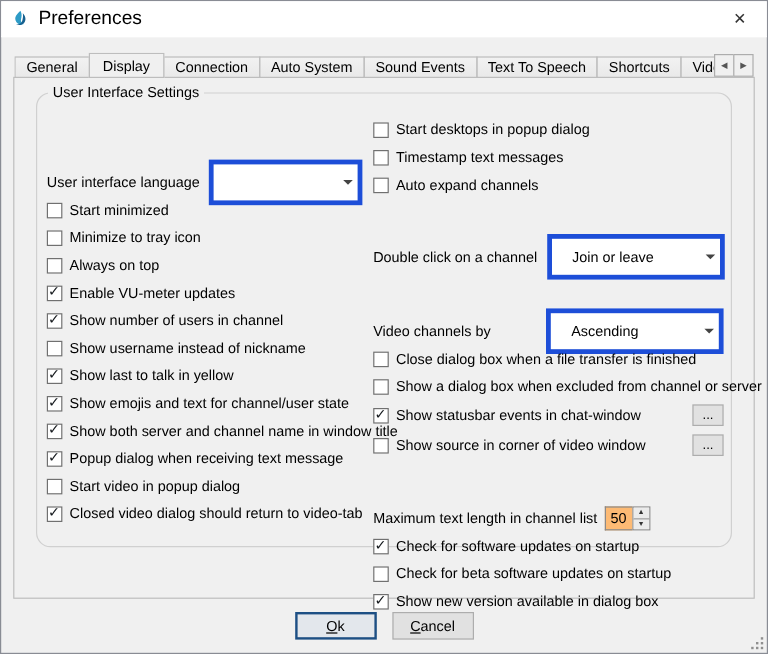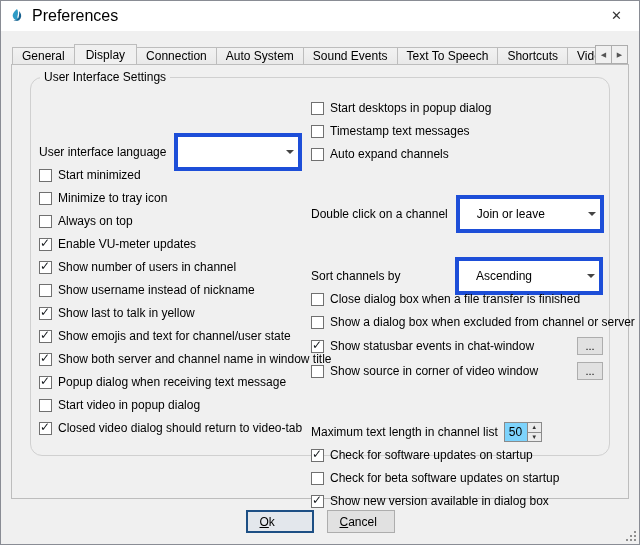--- a/index.html
+++ b/index.html
@@ -116,38 +116,38 @@
   
   .mini-btn {
     margin-left: auto; width: 26px; height: 18px; flex: none;
     background: #e1e1e1; border: 1px solid #adadad;
     display: flex; align-items: center; justify-content: center;
     font-size: 11px; line-height: 10px;
   }
   
   .spinbox { display: flex; height: 20px; margin-left: 6px; flex: none; }
   .spin-value {
-    width: 23px; background: #7dd3fc; border: 1px solid #8a8a8a; border-right: none;
+    width: 23px; background: #fdba74; border: 1px solid #8a8a8a; border-right: none;
     display: flex; align-items: center; padding-left: 4px;
   }
   .spin-btns { width: 15px; display: flex; flex-direction: column; border: 1px solid #8a8a8a; }
   .spin-btns span {
     flex: 1; background: #ebebeb; font-size: 6px; color: #333;
     display: flex; align-items: center; justify-content: center;
   }
   .spin-btns .up { border-bottom: 1px solid #8a8a8a; }
   
   .btn-bar {
     position: absolute; left: 0; right: 0; bottom: 11px;
     display: flex; justify-content: center; gap: 13px;
   }
   .btn {
     min-width: 68px; height: 23px;
     background: #e1e1e1; border: 1px solid #adadad;
-    display: flex; align-items: center; 
+    display: flex; align-items: center; justify-content: center;
     padding: 0 12px;
     margin-top: 24px;
   }
   .btn.default {
     border: 2px solid #1d4f84;
     background: #e3e7ec;
   }
   
   .grip { position: absolute; right: 2px; bottom: 2px; width: 13px; height: 13px; }
   .grip::before {
@@ -285,21 +285,21 @@
         </label>
 
         <div class="row">
           <span class="flabel">Double click on a channel</span>
           <div class="combo w-right">
             <span class="cval">Join or leave</span>
             <span class="arr"></span>
           </div>
         </div>
         <div class="row">
-          <span class="flabel">Sort channels by</span>
+          <span class="flabel">Video channels by</span>
           <div class="combo w-right">
             <span class="cval">Ascending</span>
             <span class="arr"></span>
           </div>
         </div>
 
         <label class="chk-row">
           <span class="cb"></span>
           <span class="chk-lbl">Close dialog box when a file transfer is finished</span>
         </label>

